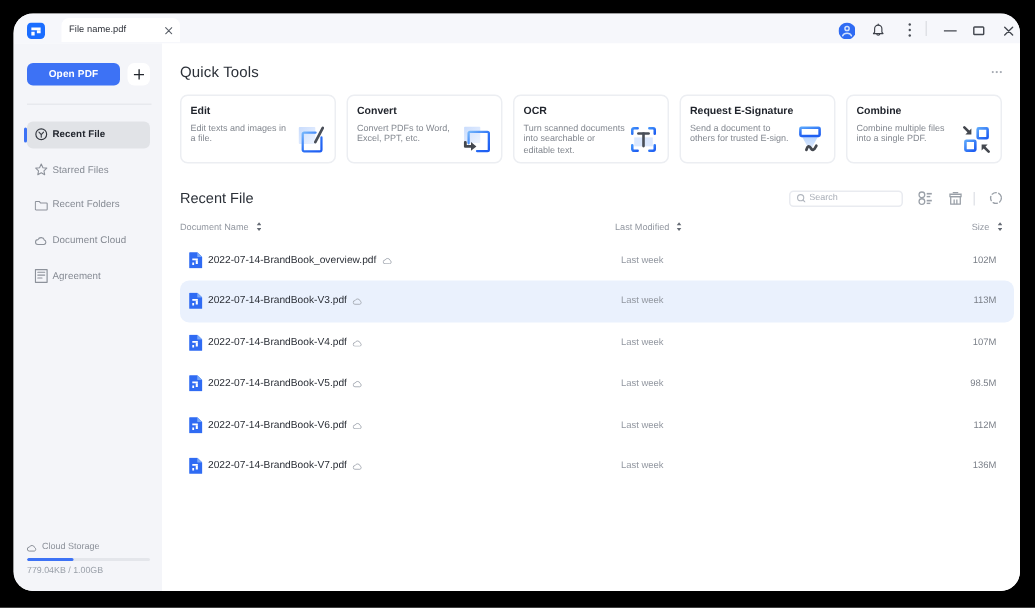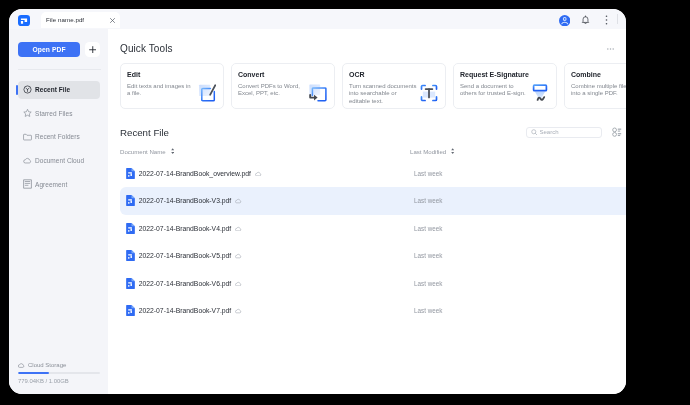--- a/index.html
+++ b/index.html
@@ -1,18 +1,18 @@
 <!DOCTYPE html>
 <html><head>
 <meta charset="utf-8">
 <title>PDF App</title>
 <style>
   html,body{margin:0;padding:0;width:690px;height:405px;overflow:hidden;background:#000;}
   body{font-family:"Liberation Sans",sans-serif;-webkit-font-smoothing:antialiased;}
-  #app{position:absolute;left:9px;top:9px;width:617px;height:385px;background:#fff;border-radius:13px;overflow:hidden;}
+  #app{position:absolute;left:9px;top:9px;width:671px;height:385px;background:#fff;border-radius:13px;overflow:hidden;}
 
   
   .titlebar{position:relative;height:20px;background:#f6f7fb;display:block;}
   .app-logo{position:absolute;left:9px;top:6px;width:12px;height:11px;line-height:0;}
   .tab{position:absolute;left:32px;top:3px;width:79px;height:16px;background:#fff;border-radius:5px 5px 0 0;}
   .tab-title{position:absolute;left:5px;top:3.5px;font-size:6.2px;color:#2b2f37;letter-spacing:0.05px;}
   .tab-close{position:absolute;right:5px;top:5.5px;width:5px;height:5px;line-height:0;}
   .tb-right{position:absolute;left:546px;top:0;width:125px;height:20px;}
   .avatar{position:absolute;left:3.5px;top:5.6px;width:11.4px;height:11.4px;line-height:0;}
   .ticon{position:absolute;top:5.5px;width:9px;height:10px;display:flex;align-items:center;justify-content:center;line-height:0;}

